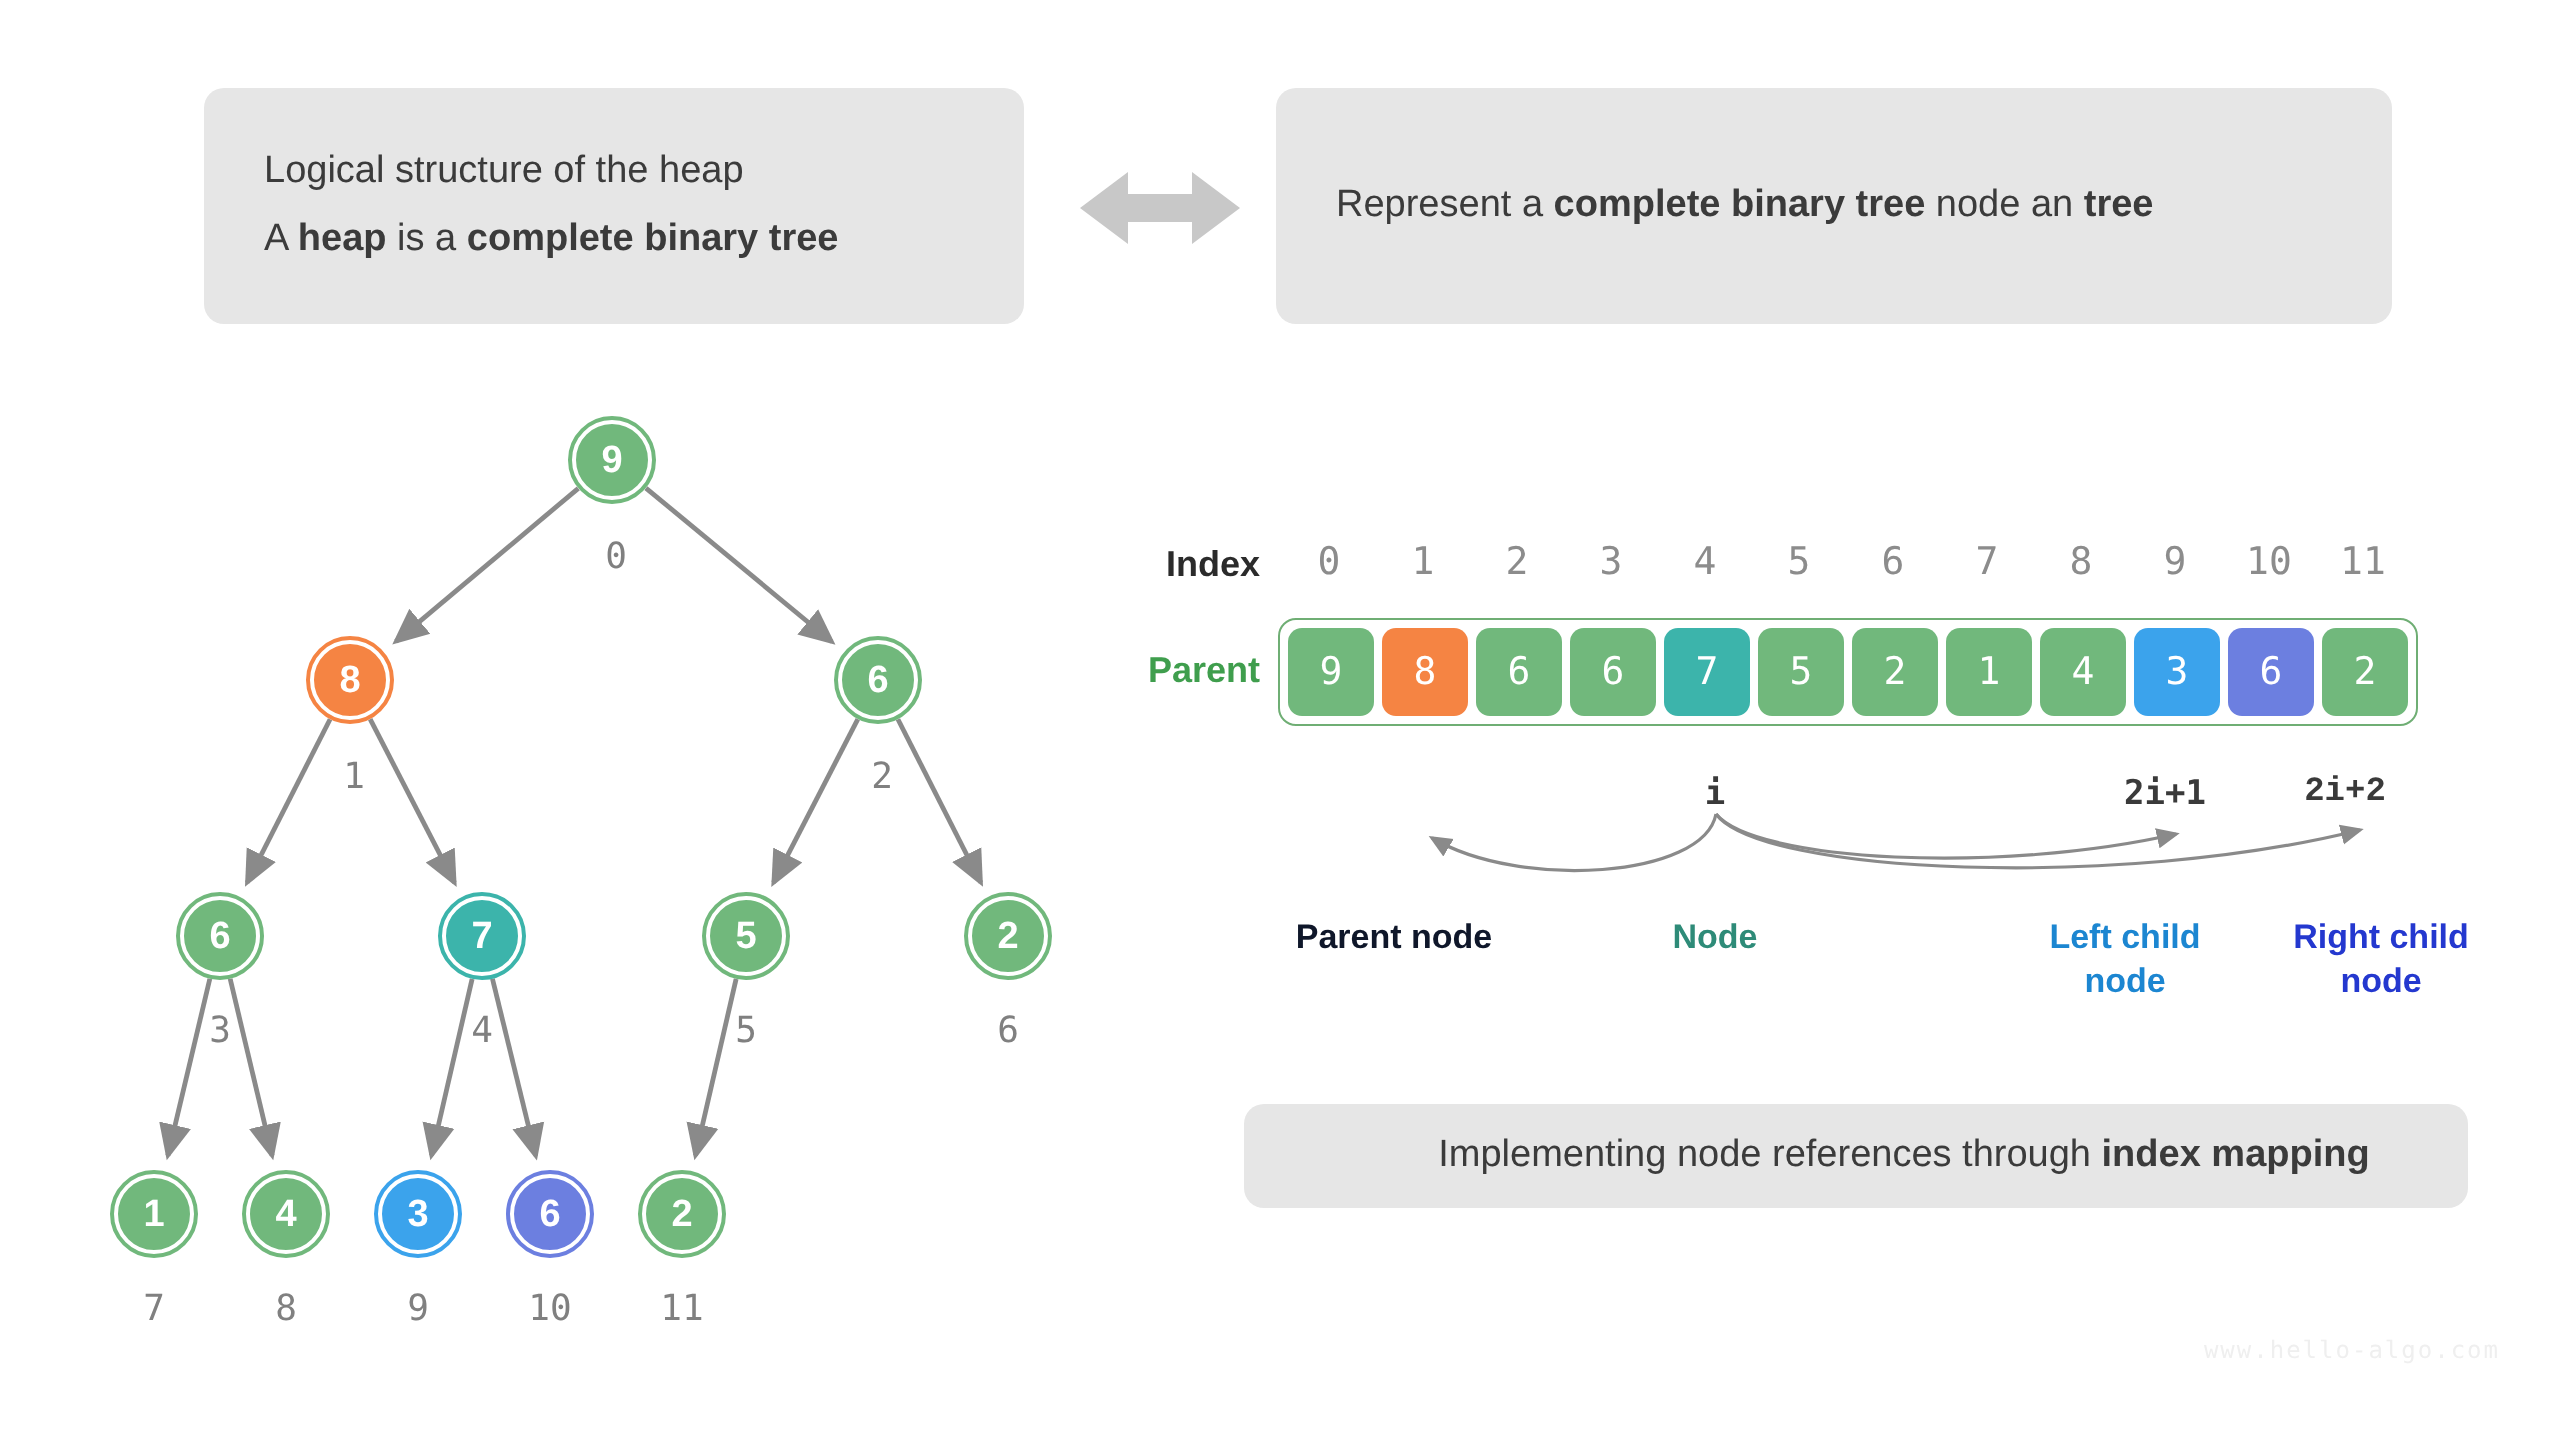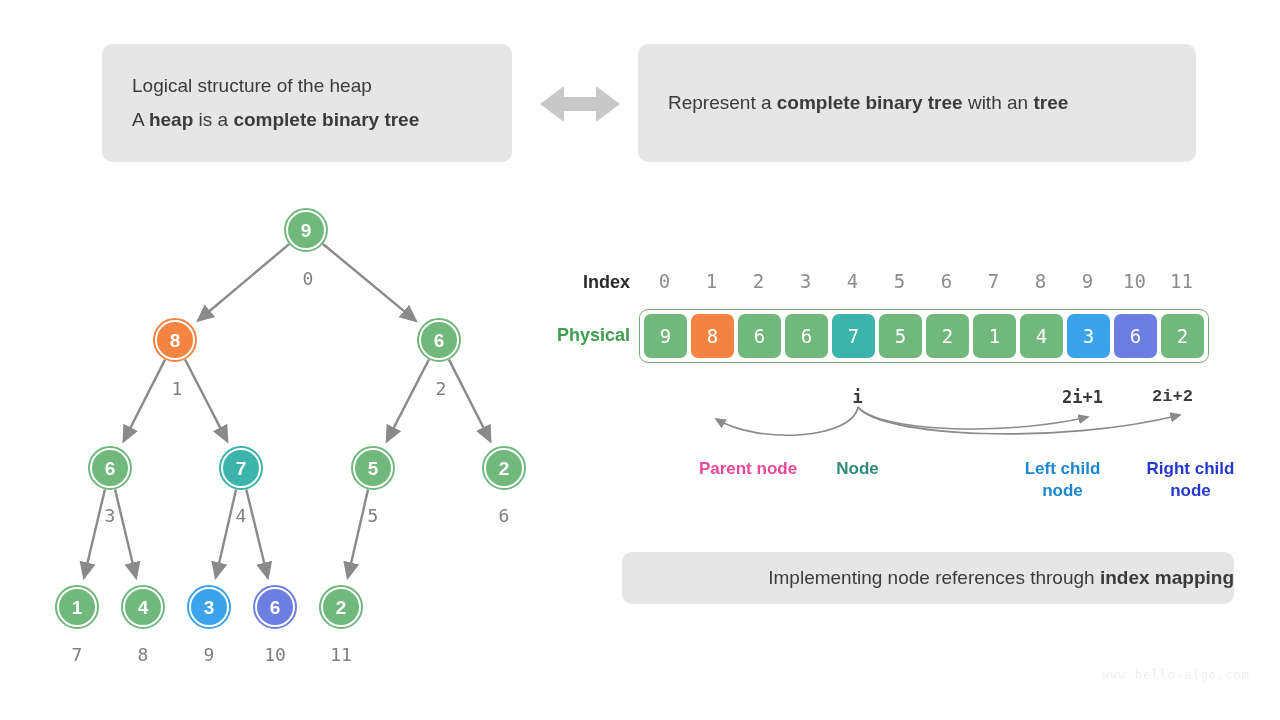--- a/index.html
+++ b/index.html
@@ -51,21 +51,21 @@
   #bottom-caption {
     position: absolute;
     left: 622px;
     top: 552px;
     width: 612px;
     height: 52px;
     background: #e6e6e6;
     border-radius: 10px;
     display: flex;
     align-items: center;
-    justify-content: flex-end;
+    justify-content: center;
     box-sizing: border-box;
     padding-left: 48px;
   }
   #bottom-caption .caption-line { font-size: 19px; }
 
   
   #tree-area {
     position: absolute;
     left: 0px;
     top: 180px;
@@ -206,21 +206,21 @@
 <div class="caption-box" id="header-left">
   <div class="caption-line">Logical structure of the heap</div>
   <div class="caption-line"><span>A </span><b>heap</b><span> is a </span><b>complete binary tree</b></div>
 </div>
 
 <svg id="double-arrow" viewBox="0 0 80 48">
   <polygon points="0,24 24,6 24,17 56,17 56,6 80,24 56,42 56,31 24,31 24,42" fill="#c8c8c8"></polygon>
 </svg>
 
 <div class="caption-box" id="header-right">
-  <div class="caption-line"><span>Represent a </span><b>complete binary tree</b><span> with an </span><b>tree</b></div>
+  <div class="caption-line"><span>Represent a </span><b>complete binary tree</b><span> node an </span><b>tree</b></div>
 </div>
 
 <div id="tree-area">
   <svg id="tree-edges" viewBox="0 0 560 510">
     <defs>
       <marker id="tri" markerWidth="8" markerHeight="8" refX="6.5" refY="4" orient="auto">
         <path d="M0,0.6 L7.5,4 L0,7.4 z" fill="#8a8a8a"></path>
       </marker>
     </defs>
     <g id="edge-group" stroke="#8a8a8a" stroke-width="2.4" fill="none">
@@ -302,21 +302,21 @@
       <div class="index-cell">4</div>
       <div class="index-cell">5</div>
       <div class="index-cell">6</div>
       <div class="index-cell">7</div>
       <div class="index-cell">8</div>
       <div class="index-cell">9</div>
       <div class="index-cell">10</div>
       <div class="index-cell">11</div>
     </div>
 
-  <div class="row-label" id="element-row-label">Physical</div>
+  <div class="row-label" id="element-row-label">Parent</div>
   <div id="array-box">
       <div class="array-cell" style="background: rgb(113, 184, 124);">9</div>
       <div class="array-cell" style="background: rgb(245, 132, 67);">8</div>
       <div class="array-cell" style="background: rgb(113, 184, 124);">6</div>
       <div class="array-cell" style="background: rgb(113, 184, 124);">6</div>
       <div class="array-cell" style="background: rgb(60, 180, 171);">7</div>
       <div class="array-cell" style="background: rgb(113, 184, 124);">5</div>
       <div class="array-cell" style="background: rgb(113, 184, 124);">2</div>
       <div class="array-cell" style="background: rgb(113, 184, 124);">1</div>
       <div class="array-cell" style="background: rgb(113, 184, 124);">4</div>
@@ -333,21 +333,21 @@
     <defs>
       <marker id="tri2" markerWidth="8" markerHeight="8" refX="6" refY="4" orient="auto">
         <path d="M0,0.8 L7.2,4 L0,7.2 z" fill="#8a8a8a"></path>
       </marker>
     </defs>
     <path d="M218,2 C212,34 120,40 76,14" stroke="#8a8a8a" stroke-width="1.6" fill="none" marker-end="url(#tri2)"></path>
     <path d="M218,2 C238,26 360,32 448,12" stroke="#8a8a8a" stroke-width="1.6" fill="none" marker-end="url(#tri2)"></path>
     <path d="M218,2 C240,32 420,40 540,10" stroke="#8a8a8a" stroke-width="1.6" fill="none" marker-end="url(#tri2)"></path>
   </svg>
 
-  <div class="role-label" id="role-parent" style="left:659px; top:458px; width:178px; color:#ec4899;">Parent node</div>
+  <div class="role-label" id="role-parent" style="left:608px; top:458px; width:178px; color:#0f172a;">Parent node</div>
   <div class="role-label" id="role-self" style="left:800px; top:458px; width:115px; color:#2e8b78;">Node</div>
   <div class="role-label" id="role-left" style="left:1000px; top:458px; width:125px; color:#1c86d1;">Left child
 node</div>
   <div class="role-label" id="role-right" style="left:1128px; top:458px; width:125px; color:#2438cf;">Right child
 node</div>
 </div>
 
 <div id="bottom-caption">
   <div class="caption-line"><span>Implementing node references through </span><b>index mapping</b></div>
 </div>

